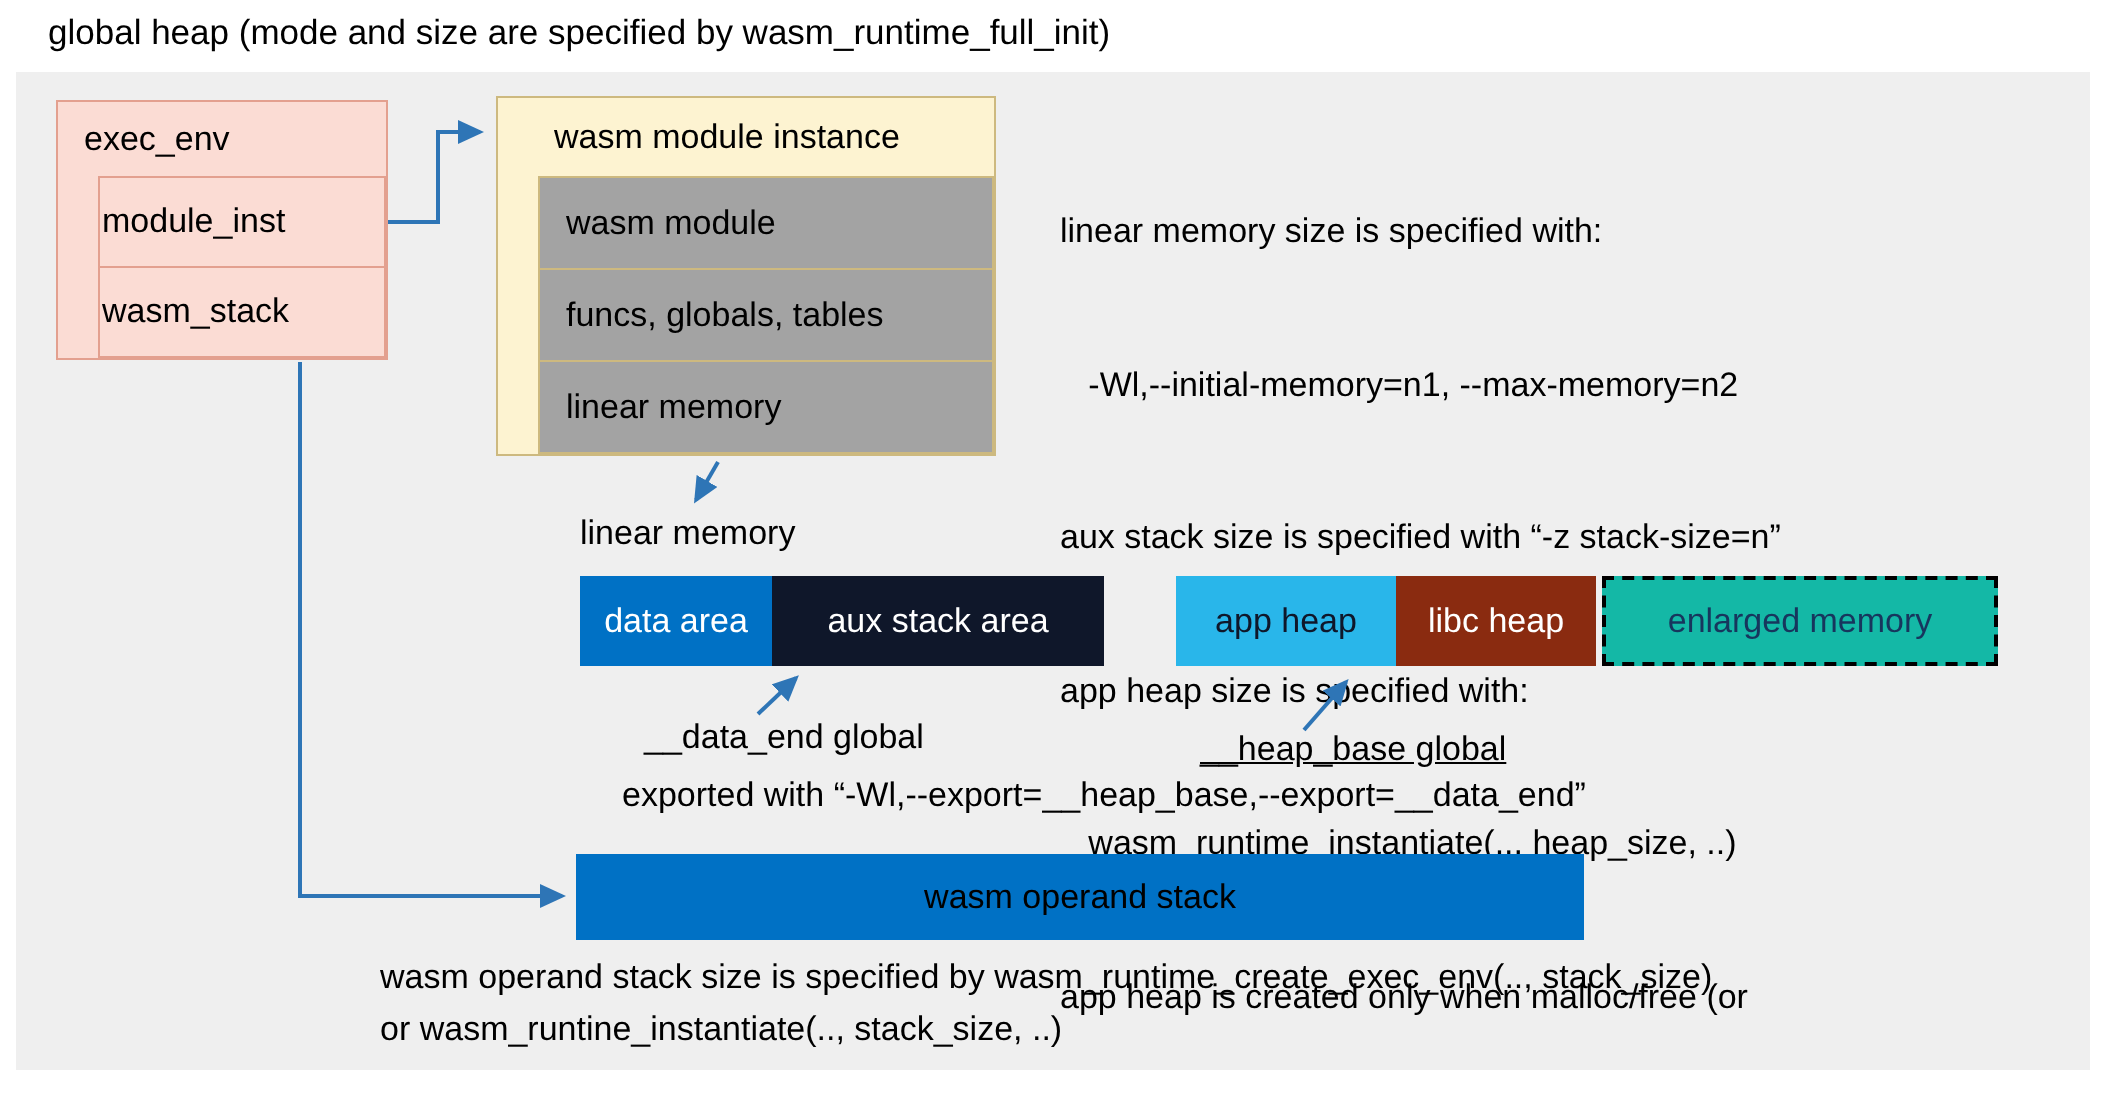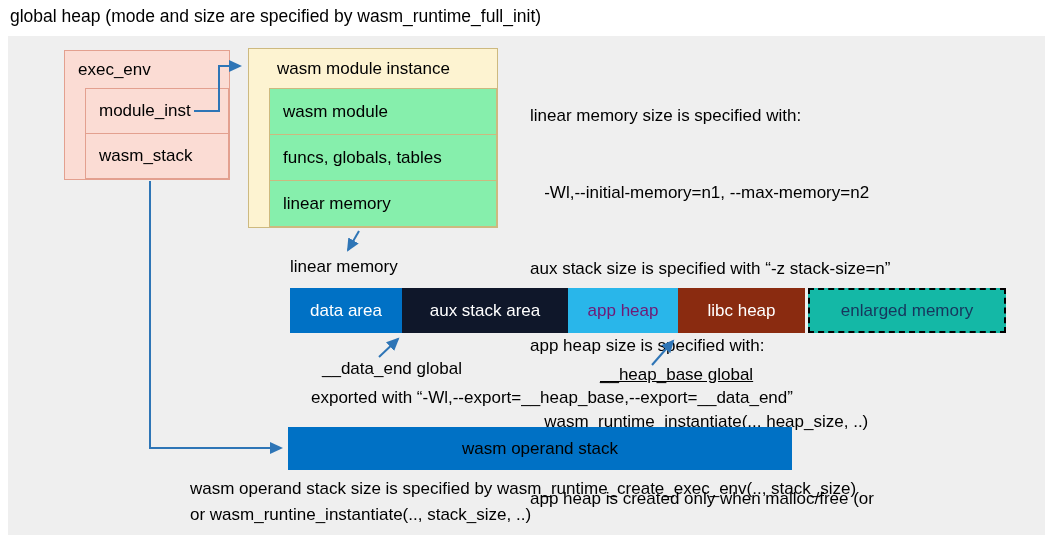--- a/index.html
+++ b/index.html
@@ -2,47 +2,47 @@
 <html><head>
 <meta charset="utf-8">
 <style>
   * { margin:0; padding:0; box-sizing:border-box; }
   html,body { background:#ffffff; }
   .canvas {
     position:relative; width:1054px; height:547px; background:#ffffff;
     font-family:"Liberation Sans", sans-serif; font-size:17px; color:#000;
     overflow:hidden;
   }
-  .title { position:absolute; left:10px; top:6px; font-size:17.5px;text-align:right; }
+  .title { position:absolute; left:24px; top:6px; font-size:17.5px;text-align:right; }
   .panel { position:absolute; left:8px; top:36px; width:1037px; height:499px; background:#efefef; }
 
   
   .execenv { position:absolute; left:28px; top:50px; width:166px; height:130px;
-             background:#fbdcd4; border:1px solid #e3a08f;margin-left:36px; }
+             background:#fbdcd4; border:1px solid #e3a08f; }
   .execenv-label { height:38px; display:flex; align-items:center; padding-left:13px; }
   .execenv-kids { position:absolute; left:20px; right:0; top:38px; }
   .pinkbox { height:46px; background:#fbdcd4; border:1px solid #e3a08f;
-             display:flex; align-items:center; padding-left:13px; margin-top:-1px; }
+             display:flex; align-items:center; padding-left:1px; margin-top:-1px; }
 
   
   .instance { position:absolute; left:248px; top:48px; width:250px; height:180px;
               background:#fdf3d1; border:1px solid #cdb97f; }
   .instance-label { height:40px; display:flex; align-items:center; padding-left:28px; }
   .instance-kids { position:absolute; left:20px; right:0; top:40px; }
-  .creambox { height:47px; background:#86efac; border:1px solid #cdb97f;
+  .creambox { height:47px; background:#a3a3a3; border:1px solid #cdb97f;
               display:flex; align-items:center; padding-left:13px; margin-top:-1px; }
 
   
   .rnotes { position:absolute; left:530px; top:52px; line-height:25.5px; white-space:pre; }
 
   
   .lm-label { position:absolute; left:290px; top:257px; }
   .membar { position:absolute; left:290px; top:288px; height:45px; display:flex; }
   .seg { display:flex; align-items:center; justify-content:center; height:45px; }
-  .seg0 { width:112px; } .seg1 { width:166px; } .seg2 { width:110px; } .seg3 { width:127px; }
+  .seg0 { width:96px; } .seg1 { width:166px; } .seg2 { width:110px; } .seg3 { width:100px; }
   .seg4 { width:198px; margin-left:3px; border:2px dashed #000; background:#fff; }
 
   .dataend    { position:absolute; left:322px; top:359px; }
   .heapbase   { position:absolute; left:600px; top:365px;text-decoration:underline; }
   .exportnote { position:absolute; left:311px; top:388px; }
 
   
   .opstack { position:absolute; left:288px; top:427px; width:504px; height:43px;
              background:#0071c5; color:#000000; display:flex; align-items:center; justify-content:center; }
   .bnotes { position:absolute; left:190px; top:476px; line-height:26px; }
@@ -84,21 +84,21 @@
     <div>app heap size is specified with:</div>
     <div>   wasm_runtime_instantiate(.., heap_size, ..)</div>
     <div>app heap is created only when malloc/free (or</div>
     
   </div>
 
   <div class="lm-label">linear memory</div>
   <div class="membar">
     <div class="seg seg0" style="background-color: rgb(0, 113, 197); color: rgb(255, 255, 255);">data area</div>
     <div class="seg seg1" style="background-color: #0f172a; color: rgb(255, 255, 255);">aux stack area</div>
-    <div class="seg seg2" style="background-color: rgb(41, 182, 234); color: #701a75;">app heap</div>
+    <div class="seg seg2" style="background-color: rgb(41, 182, 234); color: #0f172a; margin-left: 36px;">app heap</div>
     <div class="seg seg3" style="background-color: rgb(138, 43, 16); color: rgb(255, 255, 255);">libc heap</div>
     <div class="seg seg4" style="background-color: #14b8a6; color: rgb(23, 54, 93);">enlarged memory</div>
   </div>
 
   <div class="dataend">__data_end global</div>
   <div class="heapbase">__heap_base global</div>
   <div class="exportnote">exported with “-Wl,--export=__heap_base,--export=__data_end”</div>
 
   <div class="opstack">wasm operand stack</div>
   <div class="bnotes">

